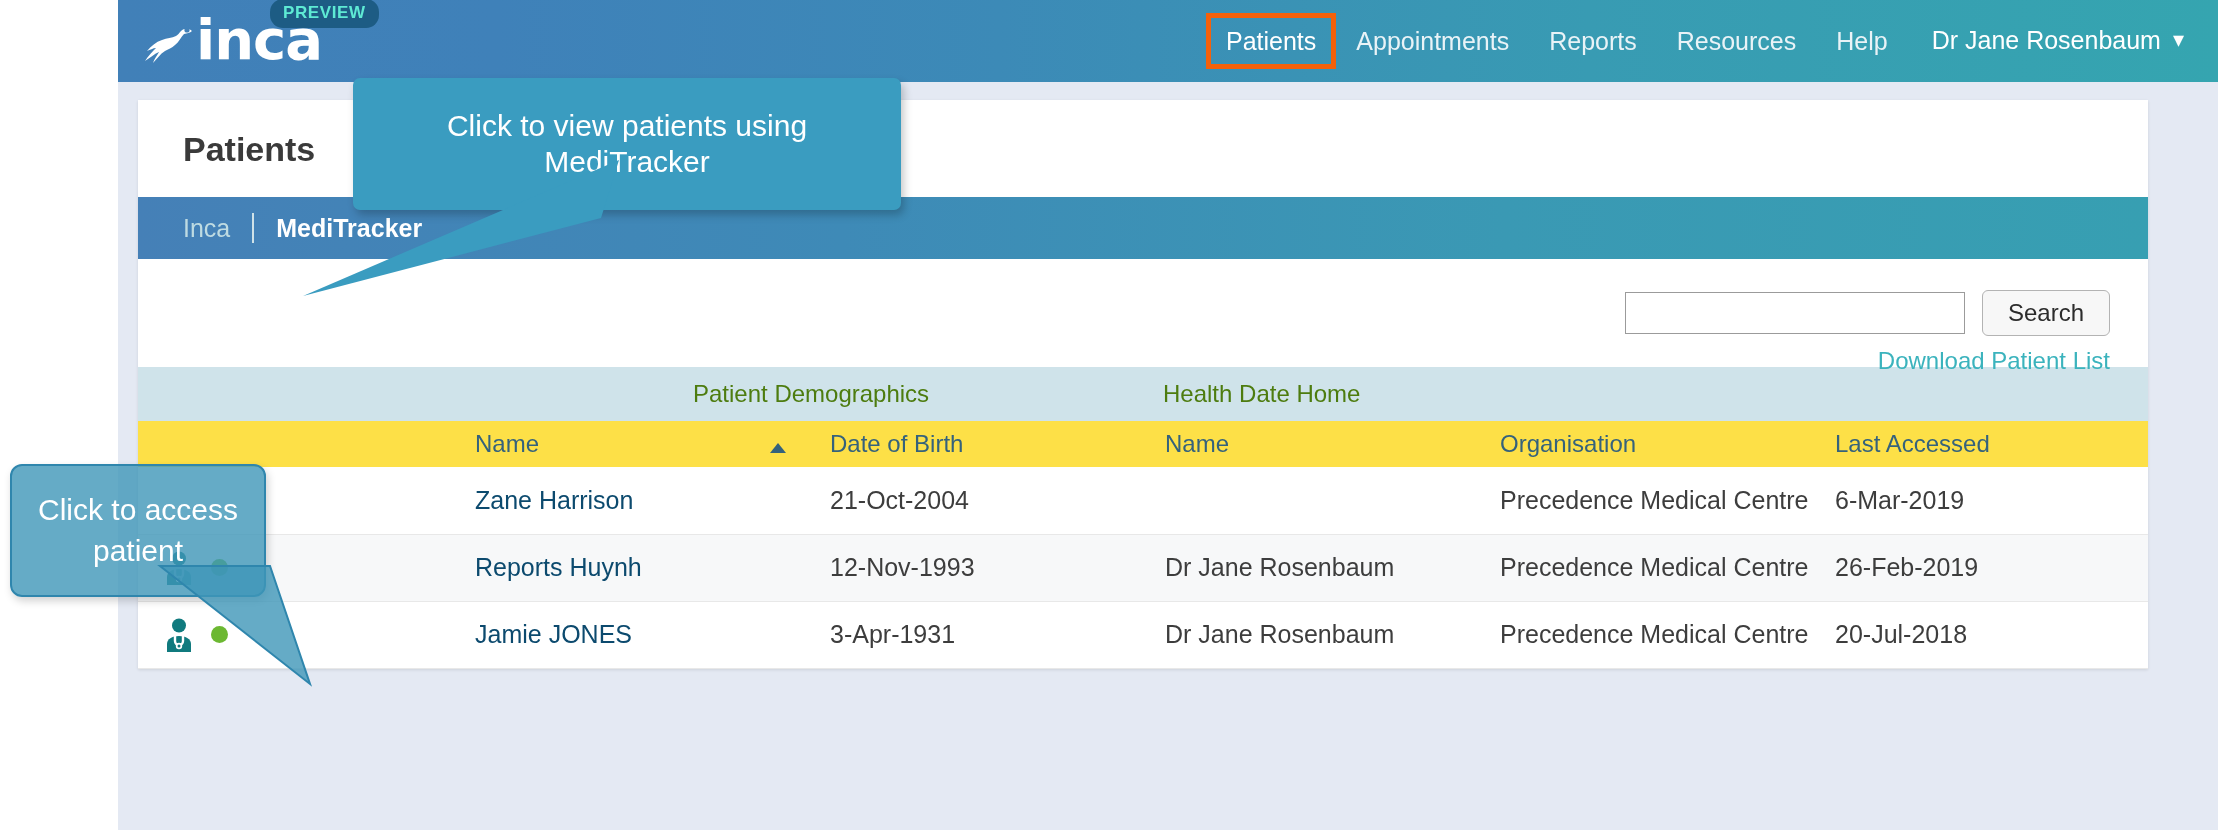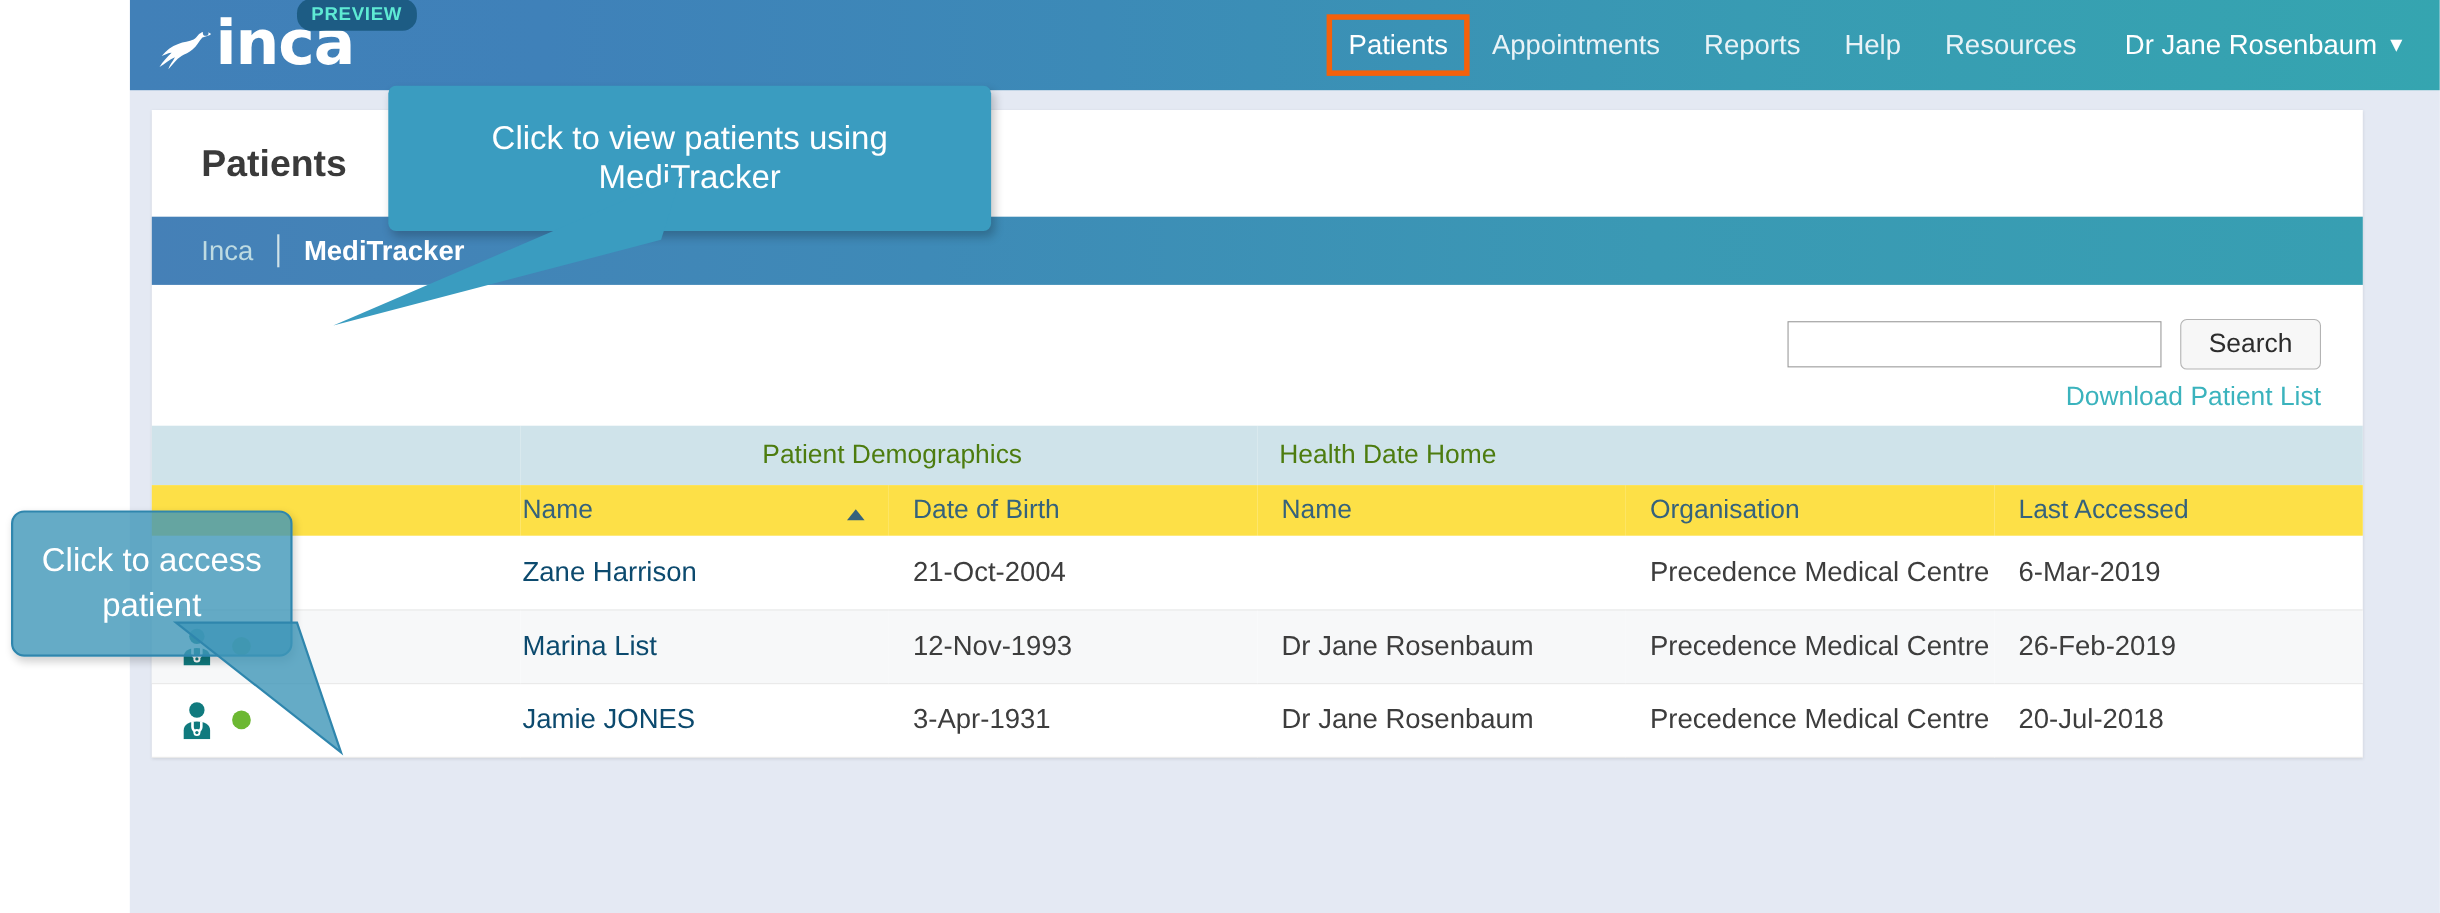--- a/index.html
+++ b/index.html
@@ -156,21 +156,21 @@
     width: 2px;
     height: 30px;
     background: #cfe2e8;
     margin-right: 22px;
   }
   #subnav-meditracker { color: #ffffff; font-weight: bold; }
 
   
   #search-row {
     position: relative;
-    height: 128px;
+    height: 108px;
     padding-right: 38px;
   }
   #search-input {
     position: absolute;
     right: 183px;
     top: 33px;
     width: 340px;
     height: 42px;
     border: 1px solid #9b9b9b;
     background: #ffffff;
@@ -345,22 +345,22 @@
         <circle cx="45" cy="6" r="2.6" fill="#4180b8"></circle>
       </svg>
       <div class="logo-text">inca</div>
       <div class="preview-badge">PREVIEW</div>
     </div>
 
     <div id="nav-links">
       <div class="nav-link" id="nav-item-patients">Patients</div>
       <div class="nav-link">Appointments</div>
       <div class="nav-link">Reports</div>
+      <div class="nav-link">Resources</div>
       <div class="nav-link">Help</div>
-      <div class="nav-link">Resources</div>
       <div id="nav-user"><span>Dr Jane Rosenbaum</span><span class="chev">▾</span></div>
     </div>
   </div>
 
   <div id="content-card">
 
     <div id="page-title">Patients</div>
 
     <div id="sub-nav">
       <div class="subnav-item" id="subnav-inca">Inca</div>
@@ -409,21 +409,21 @@
               <svg class="doctor-icon" viewBox="0 0 30 34">
                 <circle cx="15" cy="7.5" r="7" fill="#107a7e"></circle>
                 <path d="M3 34v-8c0-5 5-8 12-8s12 3 12 8v8z" fill="#107a7e"></path>
                 <path d="M11 18v5a4 4 0 0 0 8 0v-5" fill="none" stroke="#ffffff" stroke-width="2.4"></path>
                 <circle cx="15" cy="28" r="3.2" fill="#ffffff"></circle>
                 <circle cx="15" cy="28" r="1.5" fill="#107a7e"></circle>
               </svg>
               <div class="status-dot"></div>
             </div>
           </td>
-          <td class="td-name"><span class="pat-link">Marina List</span></td>
+          <td class="td-name"><span class="pat-link">Reports Huynh</span></td>
           <td class="td-dob">12-Nov-1993</td>
           <td class="td-hname">Dr Jane Rosenbaum</td>
           <td class="td-org">Precedence Medical Centre</td>
           <td class="td-last">26-Feb-2019</td>
         </tr>
         <tr class="data-row">
           <td class="td-icon">
             <div class="icon-cell-inner">
               <svg class="doctor-icon" viewBox="0 0 30 34">
                 <circle cx="15" cy="7.5" r="7" fill="#107a7e"></circle>

